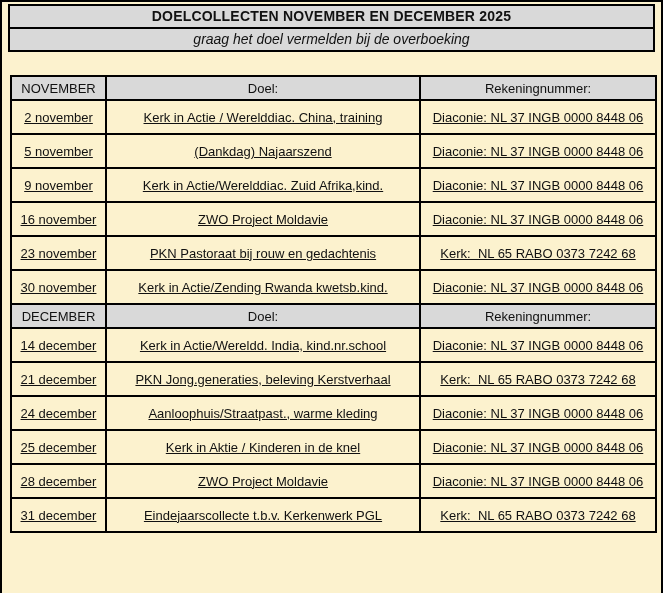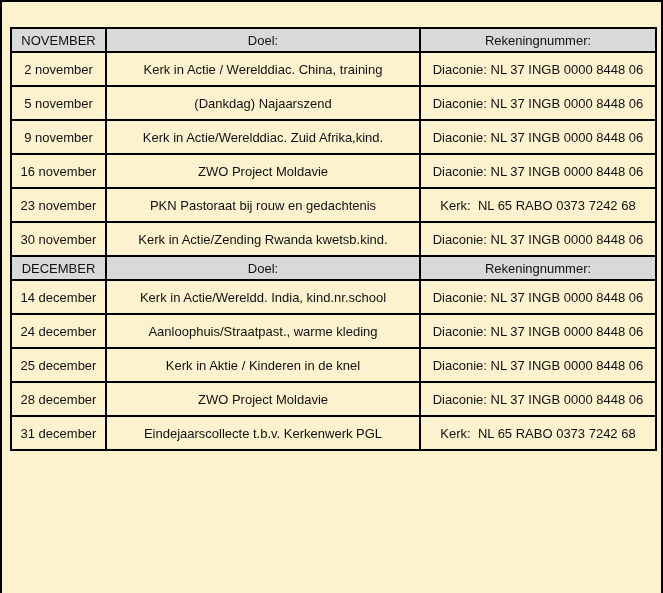--- a/index.html
+++ b/index.html
@@ -58,27 +58,32 @@
     white-space: pre-wrap;
     overflow: hidden;
   }
   tr.section-header td {
     background: var(--header-bg, #D9D9D9);
     height: 22px;
   }
   tr.data-row td {
     background: var(--page-bg, #FCF2CE);
     height: 32px;
+    text-decoration: underline;
   }
 </style>
 </head>
 <body>
 
 <div class="page">
 
+  <div class="title-box">
+    <div class="title-row title-main">DOELCOLLECTEN NOVEMBER EN DECEMBER 2025</div>
+    <div class="title-row title-sub">graag het doel vermelden bij de overboeking</div>
+  </div>
 
   <table class="collecten">
     <colgroup>
       <col style="width:95px">
       <col style="width:314px">
       <col style="width:236px">
     </colgroup>
     <tbody id="table-body">
         <tr class="section-header">
           <td>NOVEMBER</td>
@@ -119,20 +124,25 @@
           <td>DECEMBER</td>
           <td>Doel:</td>
           <td>Rekeningnummer:</td>
         </tr>
         <tr class="data-row">
           <td>14 december</td>
           <td>Kerk in Actie/Wereldd. India, kind.nr.school</td>
           <td>Diaconie: NL 37 INGB 0000 8448 06</td>
         </tr>
         <tr class="data-row">
+          <td>21 december</td>
+          <td>PKN Jong.generaties, beleving Kerstverhaal</td>
+          <td>Kerk:  NL 65 RABO 0373 7242 68</td>
+        </tr>
+        <tr class="data-row">
           <td>24 december</td>
           <td>Aanloophuis/Straatpast., warme kleding</td>
           <td>Diaconie: NL 37 INGB 0000 8448 06</td>
         </tr>
         <tr class="data-row">
           <td>25 december</td>
           <td>Kerk in Aktie / Kinderen in de knel</td>
           <td>Diaconie: NL 37 INGB 0000 8448 06</td>
         </tr>
         <tr class="data-row">

